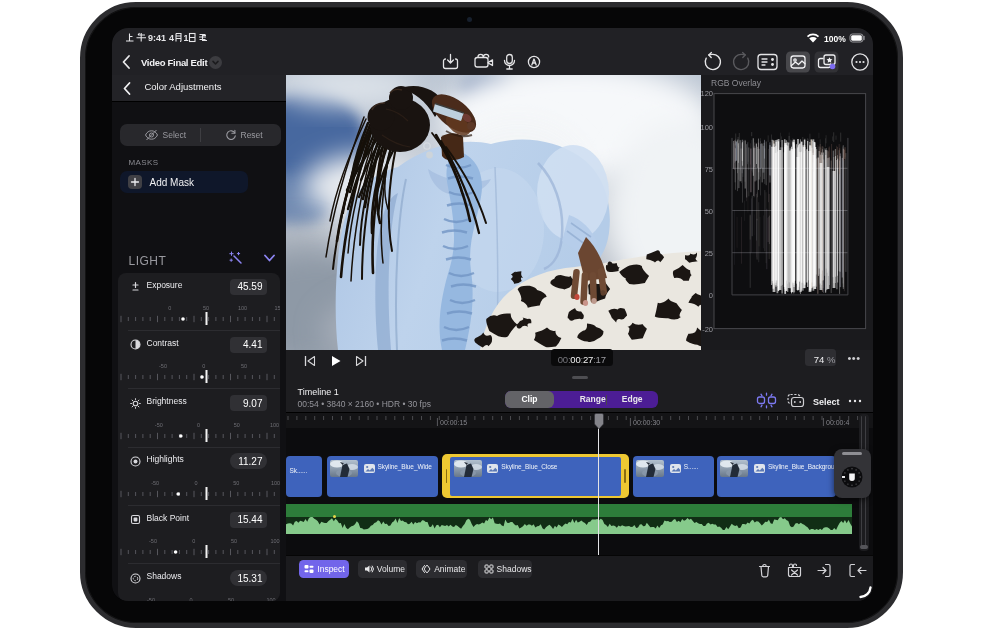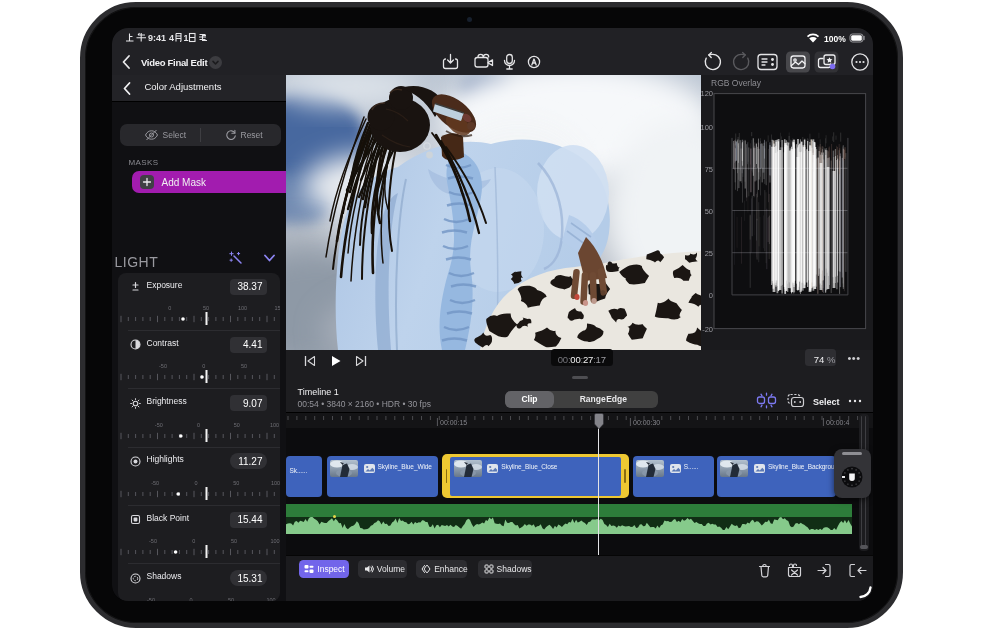--- a/index.html
+++ b/index.html
@@ -121,46 +121,46 @@
    </svg>
    <div class="t" style="left:43px;top:6px;font-size:8.5px;color:#9a9aa0">Select</div>
    <svg class="abs" style="left:105px;top:5px" width="12" height="12" viewBox="0 0 12 12">
     <path d="M9.8 4 A4.3 4.3 0 1 0 10.3 6.8" stroke="#9a9aa0" stroke-width="1.1" fill="none" stroke-linecap="round"></path>
     <path d="M9.9 1.2 v3 h-3" stroke="#9a9aa0" stroke-width="1.1" fill="none" stroke-linecap="round" stroke-linejoin="round"></path>
    </svg>
    <div class="t" style="left:121px;top:6px;font-size:8.5px;color:#9a9aa0">Reset</div>
   </div>
 
   <div class="t" style="left:17px;top:130px;font-size:8px;color:#8a8a90;letter-spacing:.4px">MASKS</div>
-  <div class="abs" style="left:20px;top:143.6px;width:167px;height:22.4px;background:#a21caf;border-radius:7px">
+  <div class="abs" style="left:8px;top:143.6px;width:128px;height:22.4px;background:#0f172a;border-radius:7px">
    <div class="abs" style="left:8px;top:4px;width:14px;height:14px;background:#404045;border-radius:4px">
     <svg width="14" height="14" viewBox="0 0 14 14">
             <path d="M7 3.5 v7 M3.5 7 h7" stroke="#ededf0" stroke-width="1.3" stroke-linecap="round"></path>
           </svg>
    </div>
    <div class="t" style="left:30px;top:5.5px;font-size:10px;color:#f0f0f2">Add Mask</div>
   </div>
 
 
-  <div class="t" style="left:3px;top:226px;font-size:14px;color:#9a9aa0;letter-spacing:.5px">LIGHT</div>
+  <div class="t" style="left:17px;top:226px;font-size:12px;color:#9a9aa0;letter-spacing:.5px">LIGHT</div>
   <svg class="abs" style="left:117px;top:223px" width="46" height="14" viewBox="0 0 46 14">
    <path d="M5 5 L12 12" stroke="#8d85f3" stroke-width="1.5" stroke-linecap="round"></path>
    <path d="M2.5 1 v3.4 M0.8 2.7 h3.4 M9.5 1.4 v2.4 M8.3 2.6 h2.4 M2.2 8 v2.4 M1 9.2 h2.4" stroke="#8d85f3" stroke-width="1" stroke-linecap="round"></path>
    <path d="M36 4.5 L40.5 9.5 L45 4.5" stroke="#8d85f3" stroke-width="1.8" fill="none" stroke-linecap="round" stroke-linejoin="round"></path>
   </svg>
 
   <div class="abs" style="left:6px;top:245px;width:162px;height:328px;background:#1d1d20;border-radius:8px;overflow:hidden">
    <div class="abs" style="left:12px;top:8.5px;width:11px;height:11px">
           <svg width="11" height="11" viewBox="0 0 11 11">
             <path d="M5.5 1.5 v5 M3 4 h5 M3 9 h5" stroke="#d8d8dc" stroke-width="1.2" stroke-linecap="round"></path>
           </svg>
         </div>
 <div class="t" style="left:29px;top:7.0px;font-size:8.5px;color:#ececef">Exposure</div>
 <div class="abs" style="left:112px;top:6.0px;width:37px;height:16px;background:#303034;border-radius:4px">
-          <div class="t" style="right:4px;top:2.5px;font-size:10px;color:#fff">38.37</div>
+          <div class="t" style="right:4px;top:2.5px;font-size:10px;color:#fff">45.59</div>
         </div>
 <svg class="abs" style="left:0;top:30.5px" width="162" height="22" viewBox="0 0 162 22">
           <line x1="3.0" y1="12.8" x2="3.0" y2="19.2" stroke="#56565c" stroke-width="1"></line>
 <line x1="10.3" y1="14.0" x2="10.3" y2="18.0" stroke="#56565c" stroke-width="1"></line>
 <line x1="17.6" y1="14.0" x2="17.6" y2="18.0" stroke="#56565c" stroke-width="1"></line>
 <line x1="24.9" y1="14.0" x2="24.9" y2="18.0" stroke="#56565c" stroke-width="1"></line>
 <line x1="32.2" y1="14.0" x2="32.2" y2="18.0" stroke="#56565c" stroke-width="1"></line>
 <line x1="39.5" y1="12.8" x2="39.5" y2="19.2" stroke="#56565c" stroke-width="1"></line>
 <line x1="46.8" y1="14.0" x2="46.8" y2="18.0" stroke="#56565c" stroke-width="1"></line>
 <line x1="54.1" y1="14.0" x2="54.1" y2="18.0" stroke="#56565c" stroke-width="1"></line>
@@ -888,26 +888,26 @@
     <span style="font-size:9.5px;color:#f0f0f2;line-height:17.5px">74&nbsp;<span style="color:#9e9ea4">%</span></span>
    </div>
    <div class="t" style="left:562px;top:2.5px;font-size:11px;color:#cfcfd2;letter-spacing:0.5px">•••</div>
   </div>
 
   <div class="abs" style="left:174px;top:344px;width:587px;height:229px;background:#19191c">
    <div class="abs" style="left:0;top:0;width:587px;height:40px;background:#1d1d20"></div>
 <div class="abs" style="left:286px;top:4px;width:16px;height:3px;background:#4e4e52;border-radius:2px"></div>
 <div class="t" style="left:12px;top:15px;font-size:9px;font-weight:400;color:#f0f0f2">Timeline 1</div>
 <div class="t" style="left:12px;top:27.5px;font-size:8.5px;color:#94949a">00:54 • 3840 × 2160 • HDR • 30 fps</div>
-<div class="abs" style="left:219.7px;top:19.8px;width:153px;height:17px;background:#404040;border-radius:6px">
+<div class="abs" style="left:219.7px;top:19.8px;width:153px;height:17px;background:#4c1d95;border-radius:6px">
           <div class="abs" style="left:0;top:0;width:48.5px;height:17px;background:#636367;border-radius:6px"></div>
           <div class="abs" style="left:100.8px;top:3.5px;width:1px;height:10px;background:#47474b"></div>
           <div class="t" style="left:0;top:3px;width:48.5px;text-align:center;font-size:8.5px;font-weight:700;color:#fff">Clip</div>
           <div class="t" style="left:48.5px;top:3px;width:52px;text-align:right;font-size:8.5px;font-weight:700;color:#e8e8ea">Range</div>
-          <div class="t" style="left:101px;top:3px;width:52px;text-align:left;font-size:8.5px;font-weight:700;color:#e8e8ea">Edge</div>
+          <div class="t" style="left:101px;top:3px;width:52px;text-align:center;font-size:8.5px;font-weight:700;color:#e8e8ea">Edge</div>
         </div>
 <svg class="abs" style="left:470px;top:20px" width="110" height="17" viewBox="0 0 110 17">
           <g stroke="#7d7af2" stroke-width="1.3" fill="none" stroke-linecap="round">
             <rect x="1.5" y="5" width="7" height="6.5" rx="2"></rect>
             <rect x="12.5" y="5" width="7" height="6.5" rx="2"></rect>
             <path d="M10.5 1.2 v2 M5 2.2 l1 1.6 M16 2.2 l-1 1.6 M10.5 13.8 v2 M5 14.8 l1-1.6 M16 14.8 l-1-1.6"></path>
           </g>
           <g stroke="#cfcfd3" stroke-width="1.2" fill="none" stroke-linejoin="round">
             <rect x="32" y="2.5" width="12" height="9" rx="2.5" stroke-dasharray="2.2 1.6"></rect>
             <rect x="35.5" y="5.5" width="12" height="9" rx="2.5" fill="#1d1d20"></rect>
@@ -1153,21 +1153,21 @@
           <svg class="abs" style="left:5.5px;top:4px" width="10" height="10" viewBox="0 0 10 10">
             <path d="M1 3.5 v3 h2 l2.5 2 v-7 l-2.5 2 Z" fill="#e8e8ea"></path>
             <path d="M7 3 a2.8 2.8 0 0 1 0 4 M8.3 2 a4.5 4.5 0 0 1 0 6" stroke="#e8e8ea" stroke-width="1" fill="none" stroke-linecap="round"></path>
           </svg>
           <div class="t" style="left:18.5px;top:3.8px;font-size:8.5px;color:#e8e8ea">Volume</div>
         </div>
 <div class="abs" style="left:130.2px;top:188.5px;width:51.5px;height:18px;background:#2c2c30;border-radius:4.5px">
           <svg class="abs" style="left:5.5px;top:4px" width="10" height="10" viewBox="0 0 10 10">
             <path d="M3.5 1.5 L1 5 l2.5 3.5 M6.5 1.5 L9 5 L6.5 8.5 M5.5 1.5 L3 5 l2.5 3.5" stroke="#e8e8ea" stroke-width="1" fill="none" stroke-linecap="round" stroke-linejoin="round"></path>
           </svg>
-          <div class="t" style="left:18.5px;top:3.8px;font-size:8.5px;color:#e8e8ea">Enhance</div>
+          <div class="t" style="left:18.5px;top:3.8px;font-size:8.5px;color:#e8e8ea">Animate</div>
         </div>
 <div class="abs" style="left:192.6px;top:188.5px;width:53.9px;height:18px;background:#2c2c30;border-radius:4.5px">
           <svg class="abs" style="left:5.5px;top:4px" width="10" height="10" viewBox="0 0 10 10">
             <g fill="none" stroke="#e8e8ea" stroke-width="1">
               <rect x="1" y="1" width="3.2" height="3.2" rx="0.8"></rect>
               <rect x="5.8" y="1" width="3.2" height="3.2" rx="0.8"></rect>
               <rect x="1" y="5.8" width="3.2" height="3.2" rx="0.8"></rect>
               <rect x="5.8" y="5.8" width="3.2" height="3.2" rx="0.8"></rect>
             </g>
           </svg>

